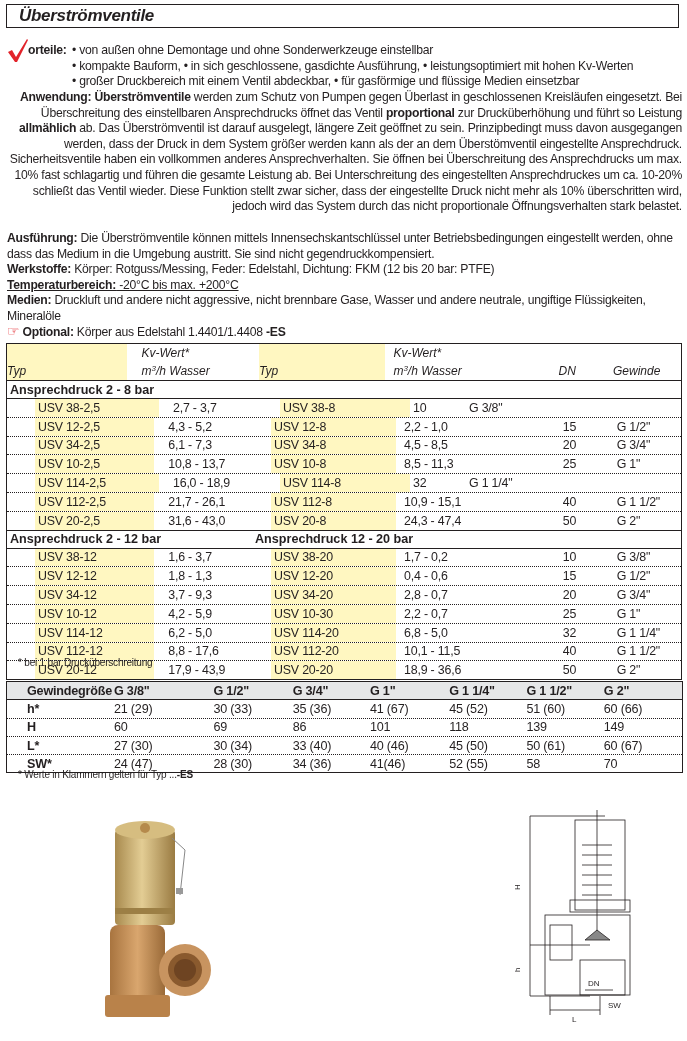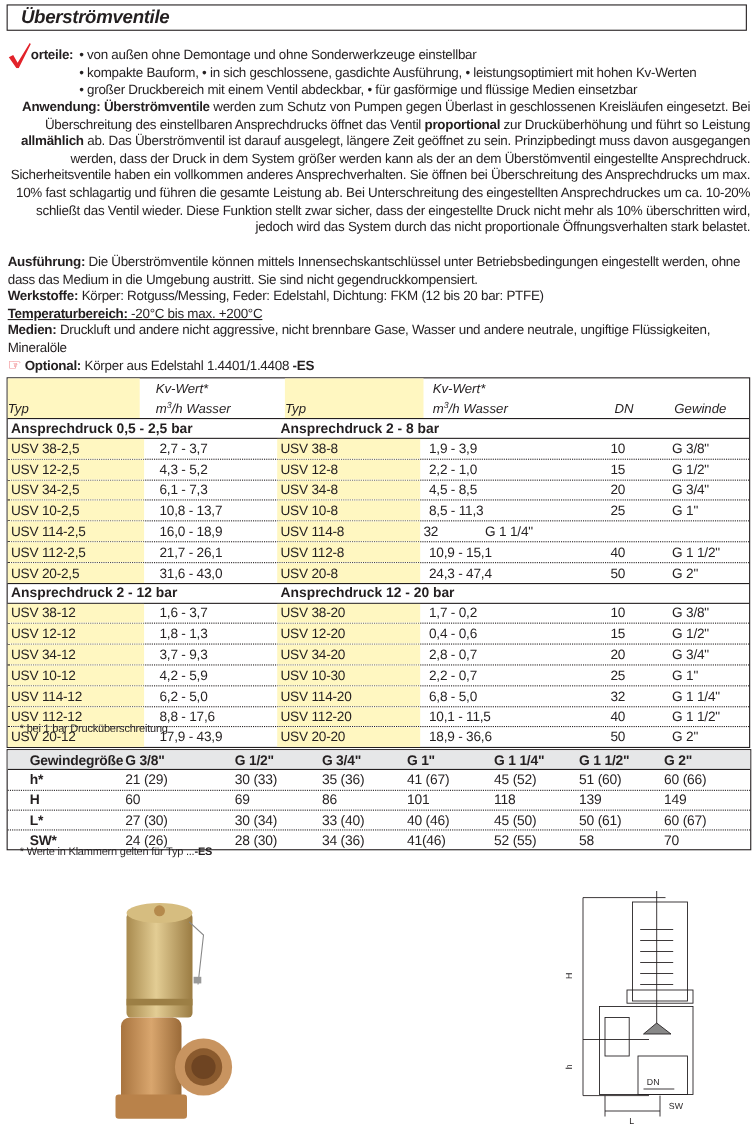--- a/index.html
+++ b/index.html
@@ -14,21 +14,21 @@
   .text b { font-weight:bold; }
   .check { position:absolute; left:7px; top:38px; width:22px; height:24px; }
   .vorteile { position:absolute; left:28px; top:43px; font-size:12.2px; line-height:15.6px; letter-spacing:-0.25px; }
   .vorteile-list { position:absolute; left:72px; top:43px; font-size:12.2px; line-height:15.6px; letter-spacing:-0.25px; width:610px; }
   .vorteile-list div { white-space:nowrap; }
   .hand { color:#e2232a; font-size:14px; }
   .es { font-weight:bold; }
 
   
   .tbl { position:absolute; left:6px; top:343px; width:676px; border:1.5px solid #231f20; box-sizing:border-box; }
-  .row { display:flex; height:17.8px; align-items:center; font-size:12.4px; letter-spacing:-0.2px; position:relative; }
+  .row { display:flex; height:17.8px; align-items:center; font-size:12.4px; letter-spacing:-0.2px; position:relative;padding-left:28px; }
   .row.data { border-bottom:1px dotted #231f20; }
   .row.data.last { border-bottom:1.5px solid #231f20; }
   .row .c { box-sizing:border-box; padding-left:3px; white-space:nowrap; height:100%; display:flex; align-items:center; }
   .c1 { width:124px; background:#fff7c1; }
   .c2 { width:121px; padding-left:14px !important; }
   .c3 { width:130px; background:#fff7c1; }
   .c4 { width:170px; padding-left:8px !important; }
   .c5 { width:56px; }
   .c6 { width:70px; }
   .hdr { height:36px; border-bottom:1.5px solid #231f20; display:flex; font-size:12px; }
@@ -121,28 +121,26 @@
     </div>
     <div class="c c5">
         <span>DN</span>
       </div>
     <div class="c c6">
         <span>Gewinde</span>
       </div>
   </div>
   <div id="table-body">
       <div class="grp">
-        <div class="g1">Ansprechdruck 0,5 - 2,5 bar</div>
                    <div class="g2">Ansprechdruck 2 - 8 bar</div>
       </div>
       <div class="row data">
       <div class="c c1">USV 38-2,5</div>
       <div class="c c2">2,7 - 3,7</div>
       <div class="c c3">USV 38-8</div>
-      <div class="c c4">1,9 - 3,9</div>
       <div class="c c5">10</div>
       <div class="c c6">G 3/8"</div>
       </div>
       <div class="row data">
       <div class="c c1">USV 12-2,5</div>
       <div class="c c2">4,3 - 5,2</div>
       <div class="c c3">USV 12-8</div>
       <div class="c c4">2,2 - 1,0</div>
       <div class="c c5">15</div>
       <div class="c c6">G 1/2"</div>
@@ -287,21 +285,21 @@
         <div class="dc">27 (30)</div>
         <div class="dc">30 (34)</div>
         <div class="dc">33 (40)</div>
         <div class="dc">40 (46)</div>
         <div class="dc">45 (50)</div>
         <div class="dc">50 (61)</div>
         <div class="dc">60 (67)</div>
       </div>
       <div class="drow data last">
         <div class="d0">SW*</div>
-        <div class="dc">24 (26)</div>
+        <div class="dc">24 (47)</div>
         <div class="dc">28 (30)</div>
         <div class="dc">34 (36)</div>
         <div class="dc">41(46)</div>
         <div class="dc">52 (55)</div>
         <div class="dc">58</div>
         <div class="dc">70</div>
       </div>
     </div>
 </div>
 <div class="foot" style="top:769px;">

